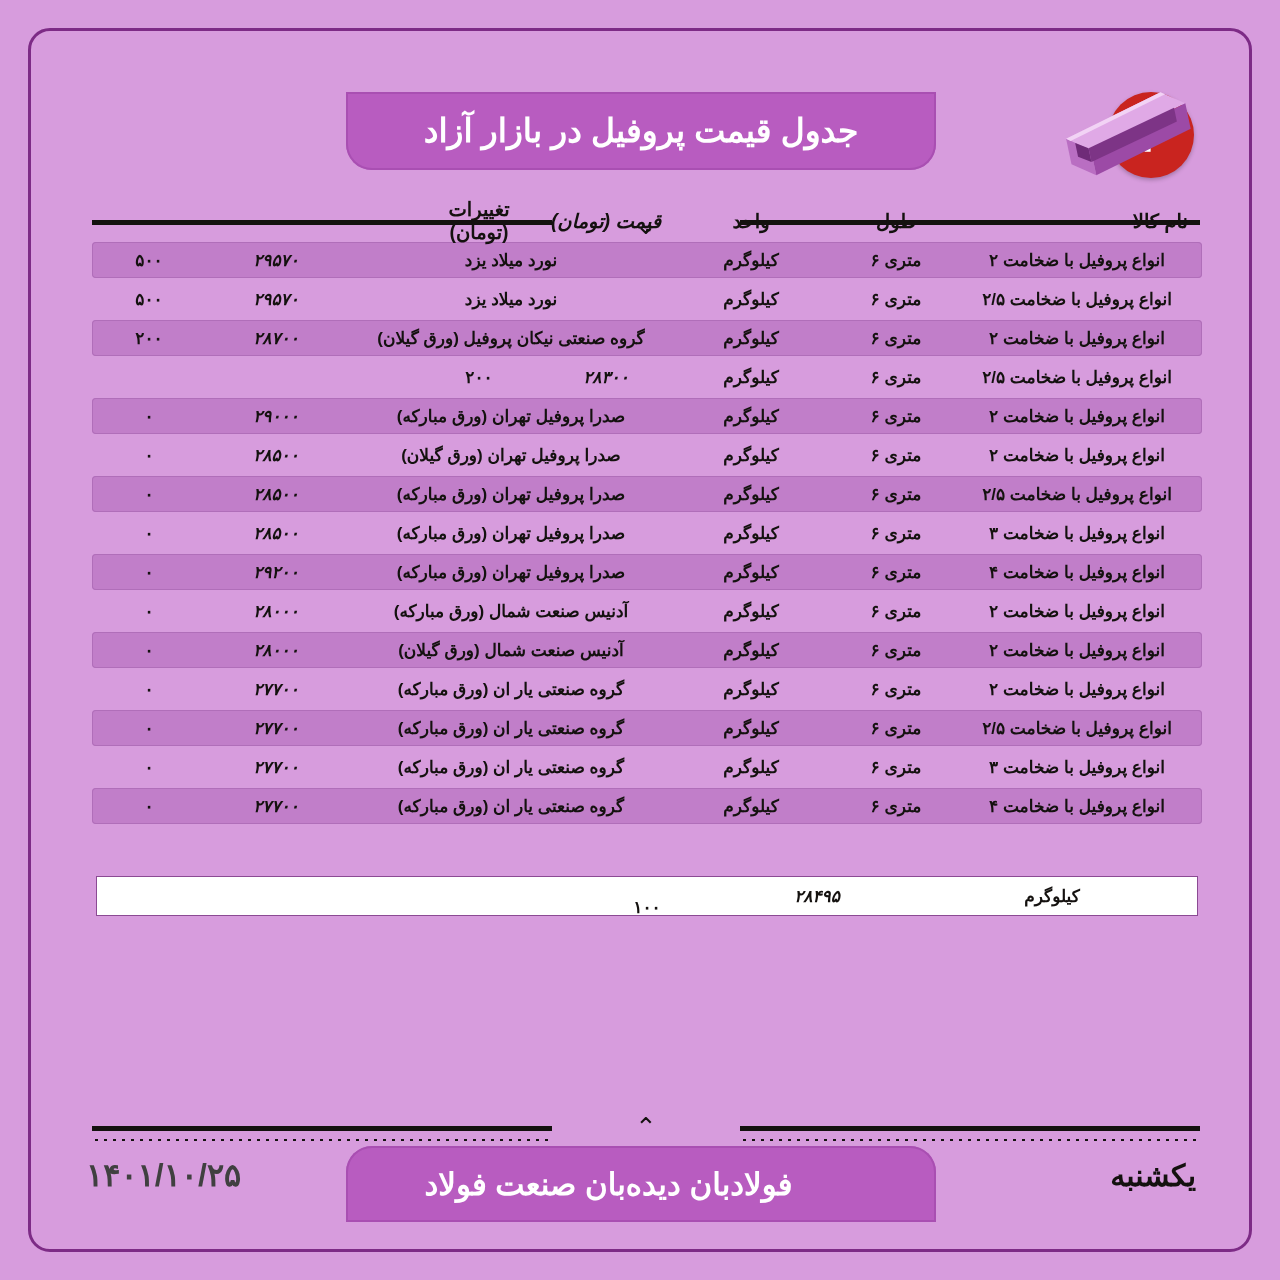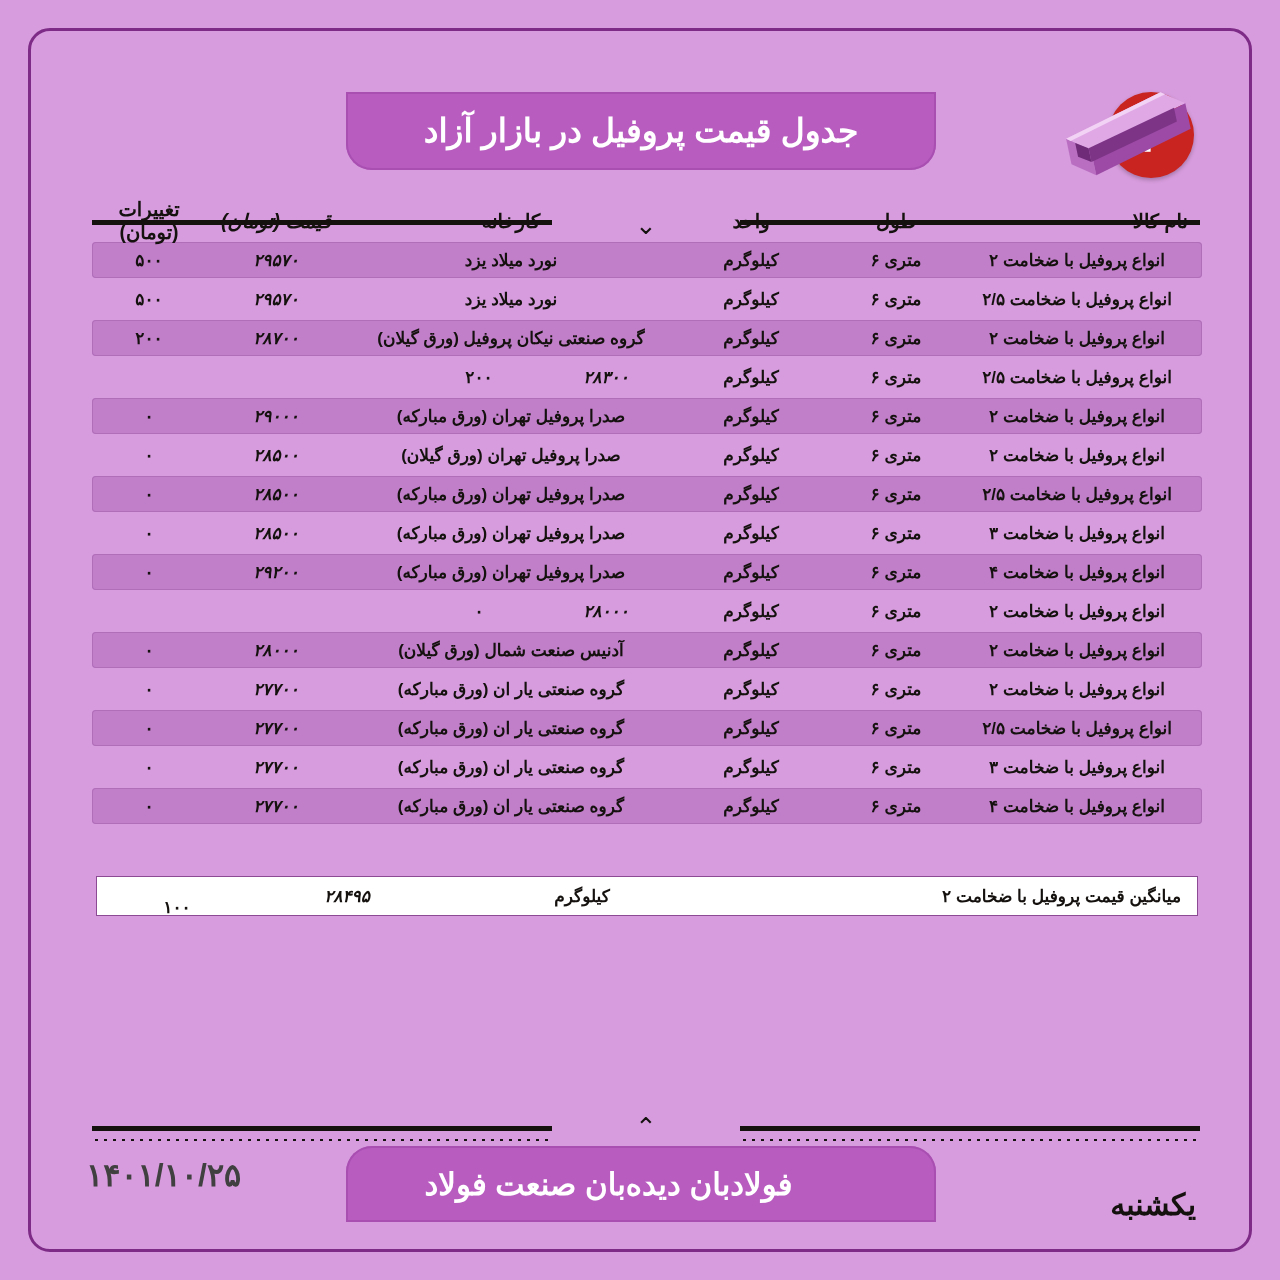--- a/index.html
+++ b/index.html
@@ -266,21 +266,20 @@
   }
   .weekday {
     position: absolute;
     right: 84px;
     top: 46px;
     width: 260px;
     text-align: right;
     font-size: 30px;
     font-weight: bold;
     color: #14110f;
-    margin-top: 29px;
   }
   .date {
     position: absolute;
     left: 86px;
     top: 44px;
     width: 320px;
     text-align: left;
     font-size: 32px;
     font-weight: bold;
     color: #404040;
@@ -322,21 +321,20 @@
       <div class="chev">⌄</div>
     </div>
   </div>
 
   <div class="table">
 
     <div class="thead">
       <div class="cell c-name">نام کالا</div>
       <div class="cell c-len">طول</div>
       <div class="cell c-unit">واحد</div>
-      <div class="cell c-fact">کارخانه</div>
       <div class="cell c-price">قیمت (تومان)</div>
       <div class="cell c-chg">تغییرات (تومان)</div>
     </div>
 
     <div class="row odd">
       <div class="cell c-name">انواع پروفیل با ضخامت ۲</div>
       <div class="cell c-len">متری ۶</div>
       <div class="cell c-unit">کیلوگرم</div>
       <div class="cell c-fact">نورد میلاد یزد</div>
       <div class="cell c-price">۲۹۵۷۰</div>
@@ -411,20 +409,21 @@
       <div class="cell c-unit">کیلوگرم</div>
       <div class="cell c-fact">صدرا پروفیل تهران (ورق مبارکه)</div>
       <div class="cell c-price">۲۹۲۰۰</div>
       <div class="cell c-chg">۰</div>
     </div>
 
     <div class="row even">
       <div class="cell c-name">انواع پروفیل با ضخامت ۲</div>
       <div class="cell c-len">متری ۶</div>
       <div class="cell c-unit">کیلوگرم</div>
+      <div class="cell c-fact">آدنیس صنعت شمال (ورق مبارکه)</div>
       <div class="cell c-price">۲۸۰۰۰</div>
       <div class="cell c-chg">۰</div>
     </div>
 
     <div class="row odd">
       <div class="cell c-name">انواع پروفیل با ضخامت ۲</div>
       <div class="cell c-len">متری ۶</div>
       <div class="cell c-unit">کیلوگرم</div>
       <div class="cell c-fact">آدنیس صنعت شمال (ورق گیلان)</div>
       <div class="cell c-price">۲۸۰۰۰</div>
@@ -462,21 +461,20 @@
       <div class="cell c-name">انواع پروفیل با ضخامت ۴</div>
       <div class="cell c-len">متری ۶</div>
       <div class="cell c-unit">کیلوگرم</div>
       <div class="cell c-fact">گروه صنعتی یار ان (ورق مبارکه)</div>
       <div class="cell c-price">۲۷۷۰۰</div>
       <div class="cell c-chg">۰</div>
     </div>
   </div>
 
   <div class="avg-row">
-    <div class="cell c-name">میانگین قیمت پروفیل با ضخامت ۲</div>
     <div class="cell c-unit">کیلوگرم</div>
     <div class="cell c-price">۲۸۴۹۵</div>
     <div class="cell c-chg">۱۰۰</div>
   </div>
 
   <div class="footer">
     <div class="footer-rules">
       <div class="f-rule-right"></div>
       <div class="f-dots-right"></div>
       <div class="f-rule-left"></div>

